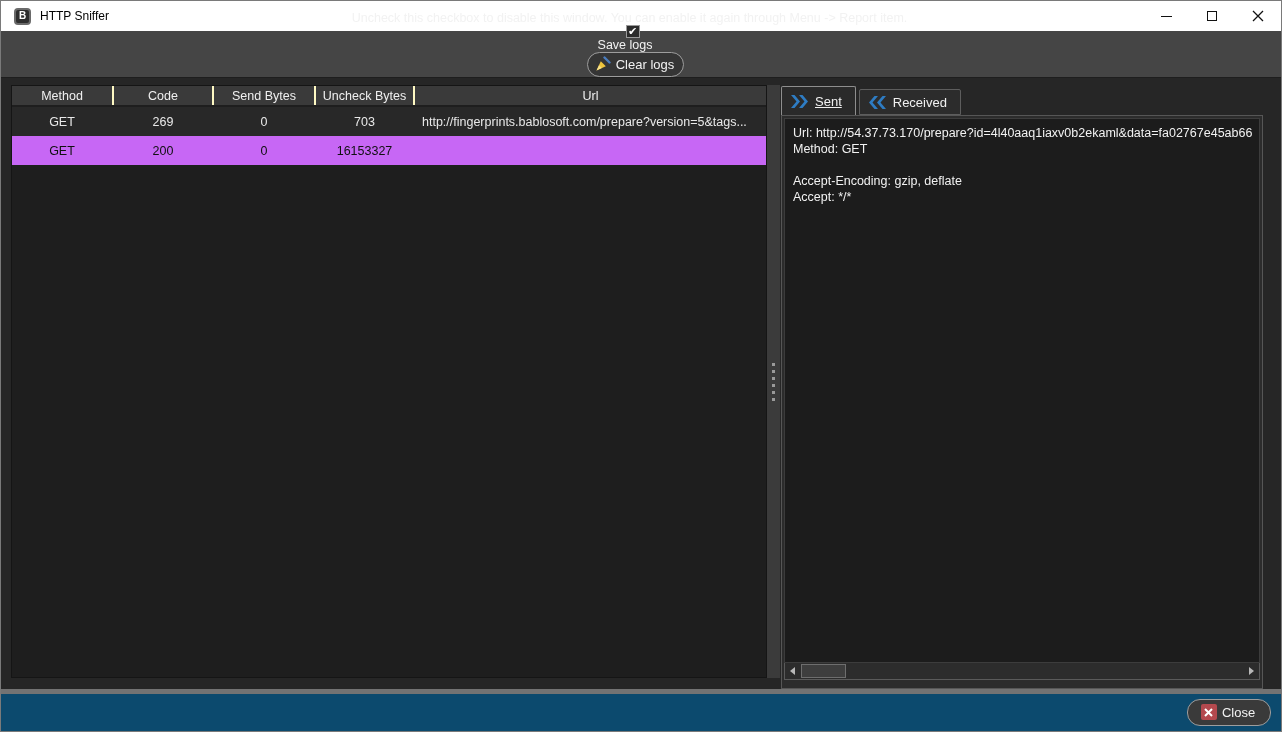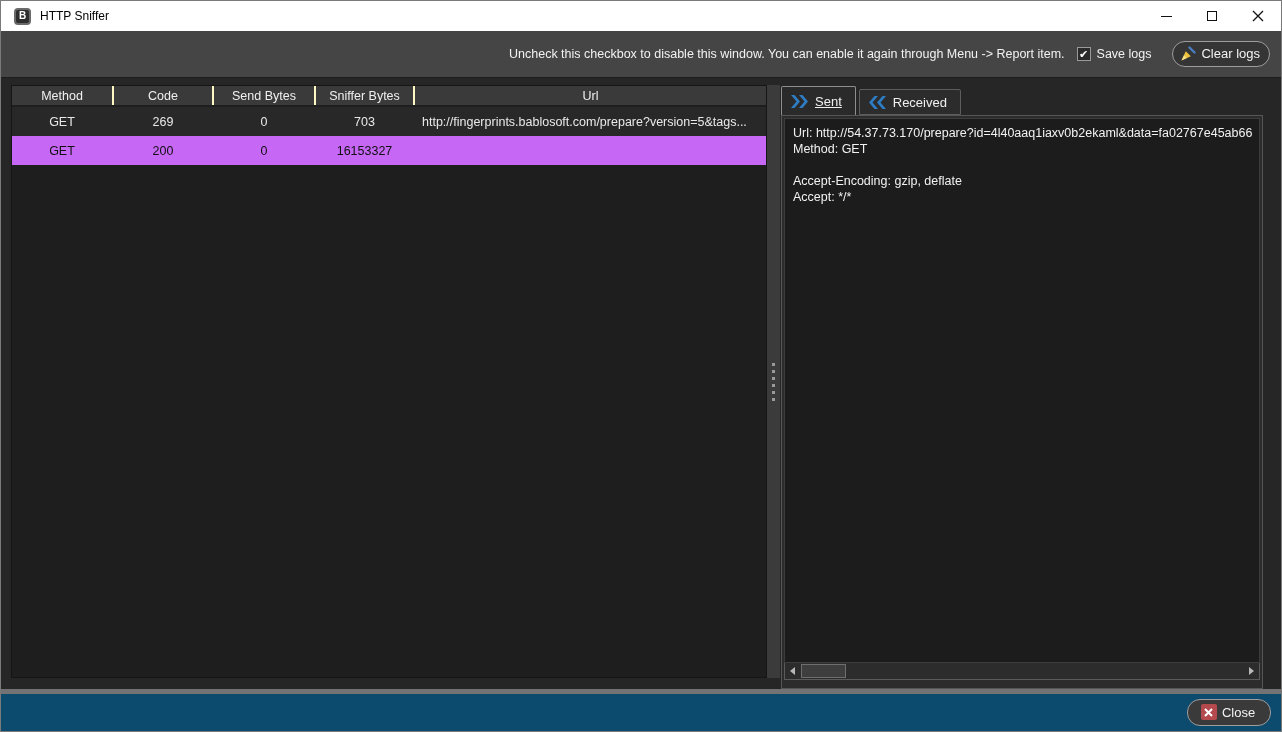--- a/index.html
+++ b/index.html
@@ -23,21 +23,21 @@
   .title-text { margin-left:9px; font-size:12px; }
   .win-controls { margin-left:auto; display:flex; height:100%; }
   .winbtn { width:46px; height:100%; display:flex; align-items:center; justify-content:center; }
   .glyph-min { width:11px; height:1px; background:#111; }
   .glyph-max { width:10px; height:10px; border:1px solid #111; }
   
   .toolbar {
     position:absolute; top:30px; left:0; right:0; height:47px;
     background:#454545; border-bottom:1px solid #1e1e1e;
     display:flex; align-items:center; justify-content:flex-end;
-    padding-right:11px; font-size:12.5px; color:#f2f2f2;
+    padding-right:11px; font-size:12.5px; color:#f2f2f2;flex-direction:column;
   }
   .notice { margin-right:12px; }
   .checkbox {
     width:14px; height:14px; background:#2b2b2b; border:1px solid #9a9a9a;
     display:flex; align-items:center; justify-content:center;
     color:#fff; font-size:11px; line-height:1; margin-right:6px;
   }
   .save-label { margin-right:21px; }
   .btn {
     display:flex; align-items:center; gap:5px;
@@ -154,21 +154,21 @@
     </button>
   </div>
 
   <div class="main">
 
     <div class="table-panel">
       <div class="thead">
           <div class="hcell">Method</div>
           <div class="hcell">Code</div>
           <div class="hcell">Send Bytes</div>
-          <div class="hcell">Sniffer Bytes</div>
+          <div class="hcell">Uncheck Bytes</div>
           <div class="hcell">Url</div>
         </div>
       <div>
           <div class="trow">
             <div class="tcell">GET</div>
             <div class="tcell">269</div>
             <div class="tcell">0</div>
             <div class="tcell">703</div>
             <div class="tcell urlcell">http://fingerprints.bablosoft.com/prepare?version=5&amp;tags...</div>
           </div>

